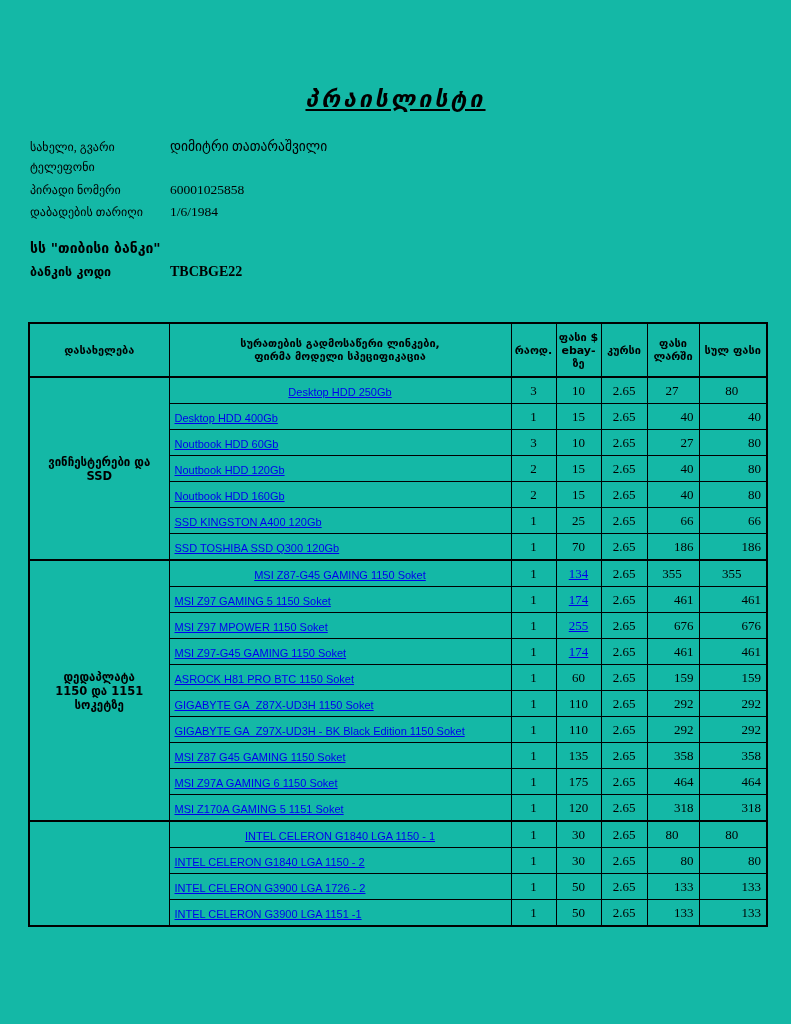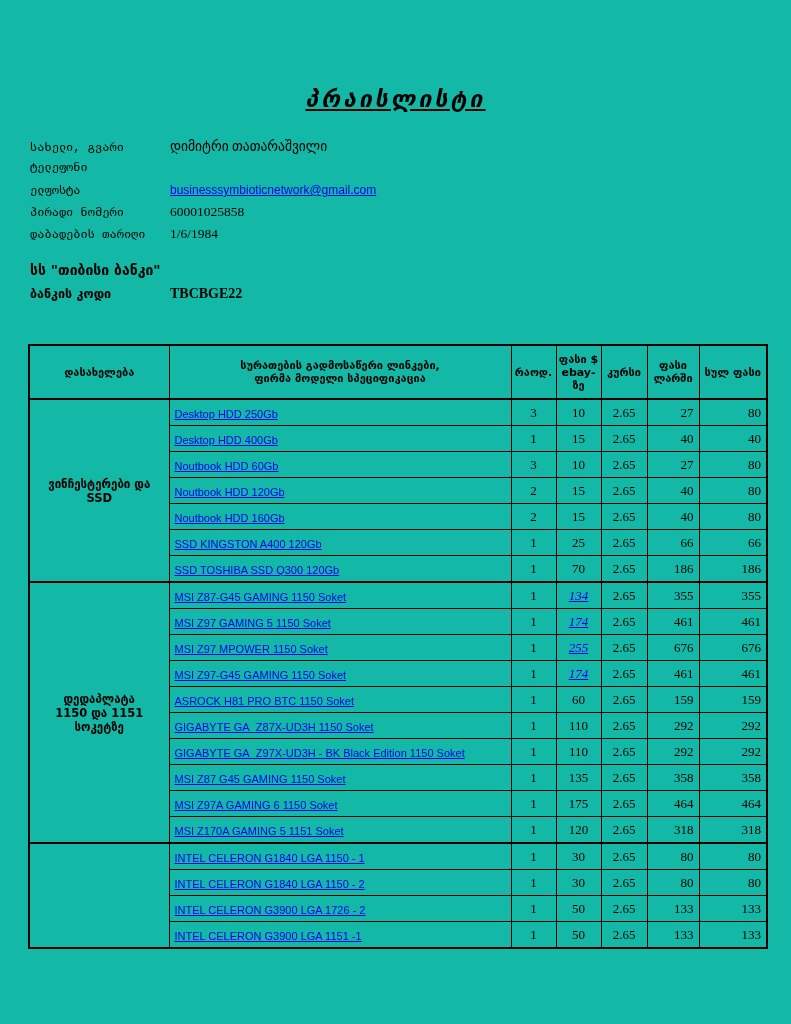--- a/index.html
+++ b/index.html
@@ -10,21 +10,21 @@
   .title {
     margin:86px 0 0 0; text-align:center;
     font-size:23px; font-weight:bold; font-style:italic;
     text-decoration:underline; letter-spacing:3px;
     font-family:"DejaVu Sans", sans-serif;
   }
   .info-block { margin:26px 0 0 30px; }
   .info-row { display:flex; align-items:baseline; height:22px; }
   .info-label {
     width:140px; font-size:12px; color:#000;
-    font-family:Liberation Mono, monospace;
+    font-family:Liberation Serif, serif;
   }
   .info-value {
     font-size:13.5px;
     font-family:"Liberation Serif", "DejaVu Sans", serif;
   }
   .info-value a, a.email-link {
     color:#0000EE; text-decoration:underline;
     font-family:"Liberation Sans", "DejaVu Sans", sans-serif; font-size:12px;
   }
   .bank-block { margin:14px 0 0 30px; }
@@ -58,45 +58,40 @@
     font-family:"Liberation Sans", "DejaVu Sans", sans-serif;
   }
   td.num {
     text-align:center; font-size:13px; padding:0 3px;
     font-family:"Liberation Serif", serif;
   }
   td.num-right { text-align:right; padding-right:5px; }
   td.num a {
     color:#0000EE; text-decoration:underline;
     font-family:"Liberation Serif", serif;
-    font-style:italic;
-  }
-  tr.group-start td { border-top:2px solid #000; }
+  }
+  tr.group-start td { border-top:2px solid #000;text-align:center; }
 </style>
 </head>
 <body>
 
 <div class="page">
 
   <h1 class="title">პრაისლისტი</h1>
 
   <div class="info-block" id="contact-fields">
   <div class="info-row">
     <div class="info-label">სახელი, გვარი</div>
     <div class="info-value">დიმიტრი თათარაშვილი</div>
   </div>
 
   <div class="info-row">
     <div class="info-label">ტელეფონი</div>
   </div>
 
-  <div class="info-row">
-    <div class="info-label">ელფოსტა</div>
-    <div class="info-value"><a class="email-link" href="#">businesssymbioticnetwork@gmail.com</a></div>
-  </div>
 
   <div class="info-row">
     <div class="info-label">პირადი ნომერი</div>
     <div class="info-value">60001025858</div>
   </div>
 
   <div class="info-row">
     <div class="info-label">დაბადების თარიღი</div>
     <div class="info-value">1/6/1984</div>
   </div>

